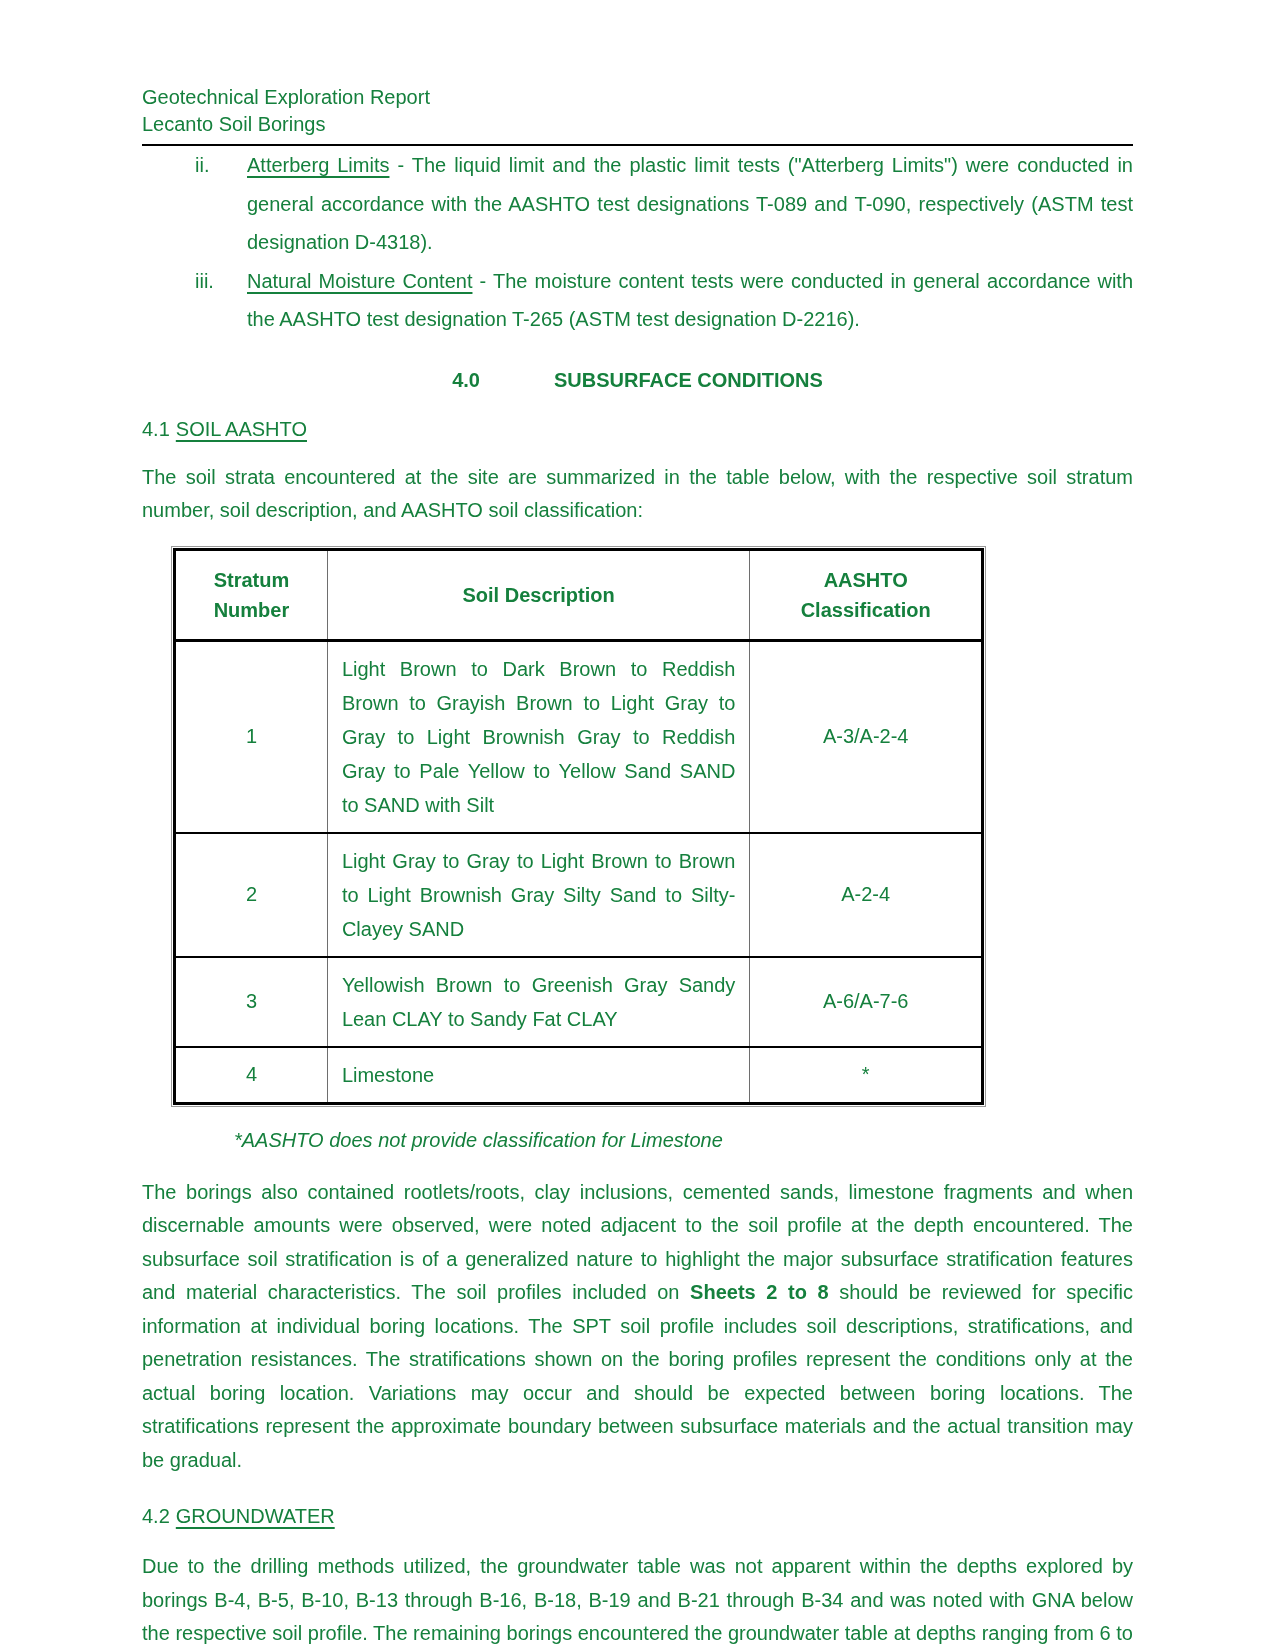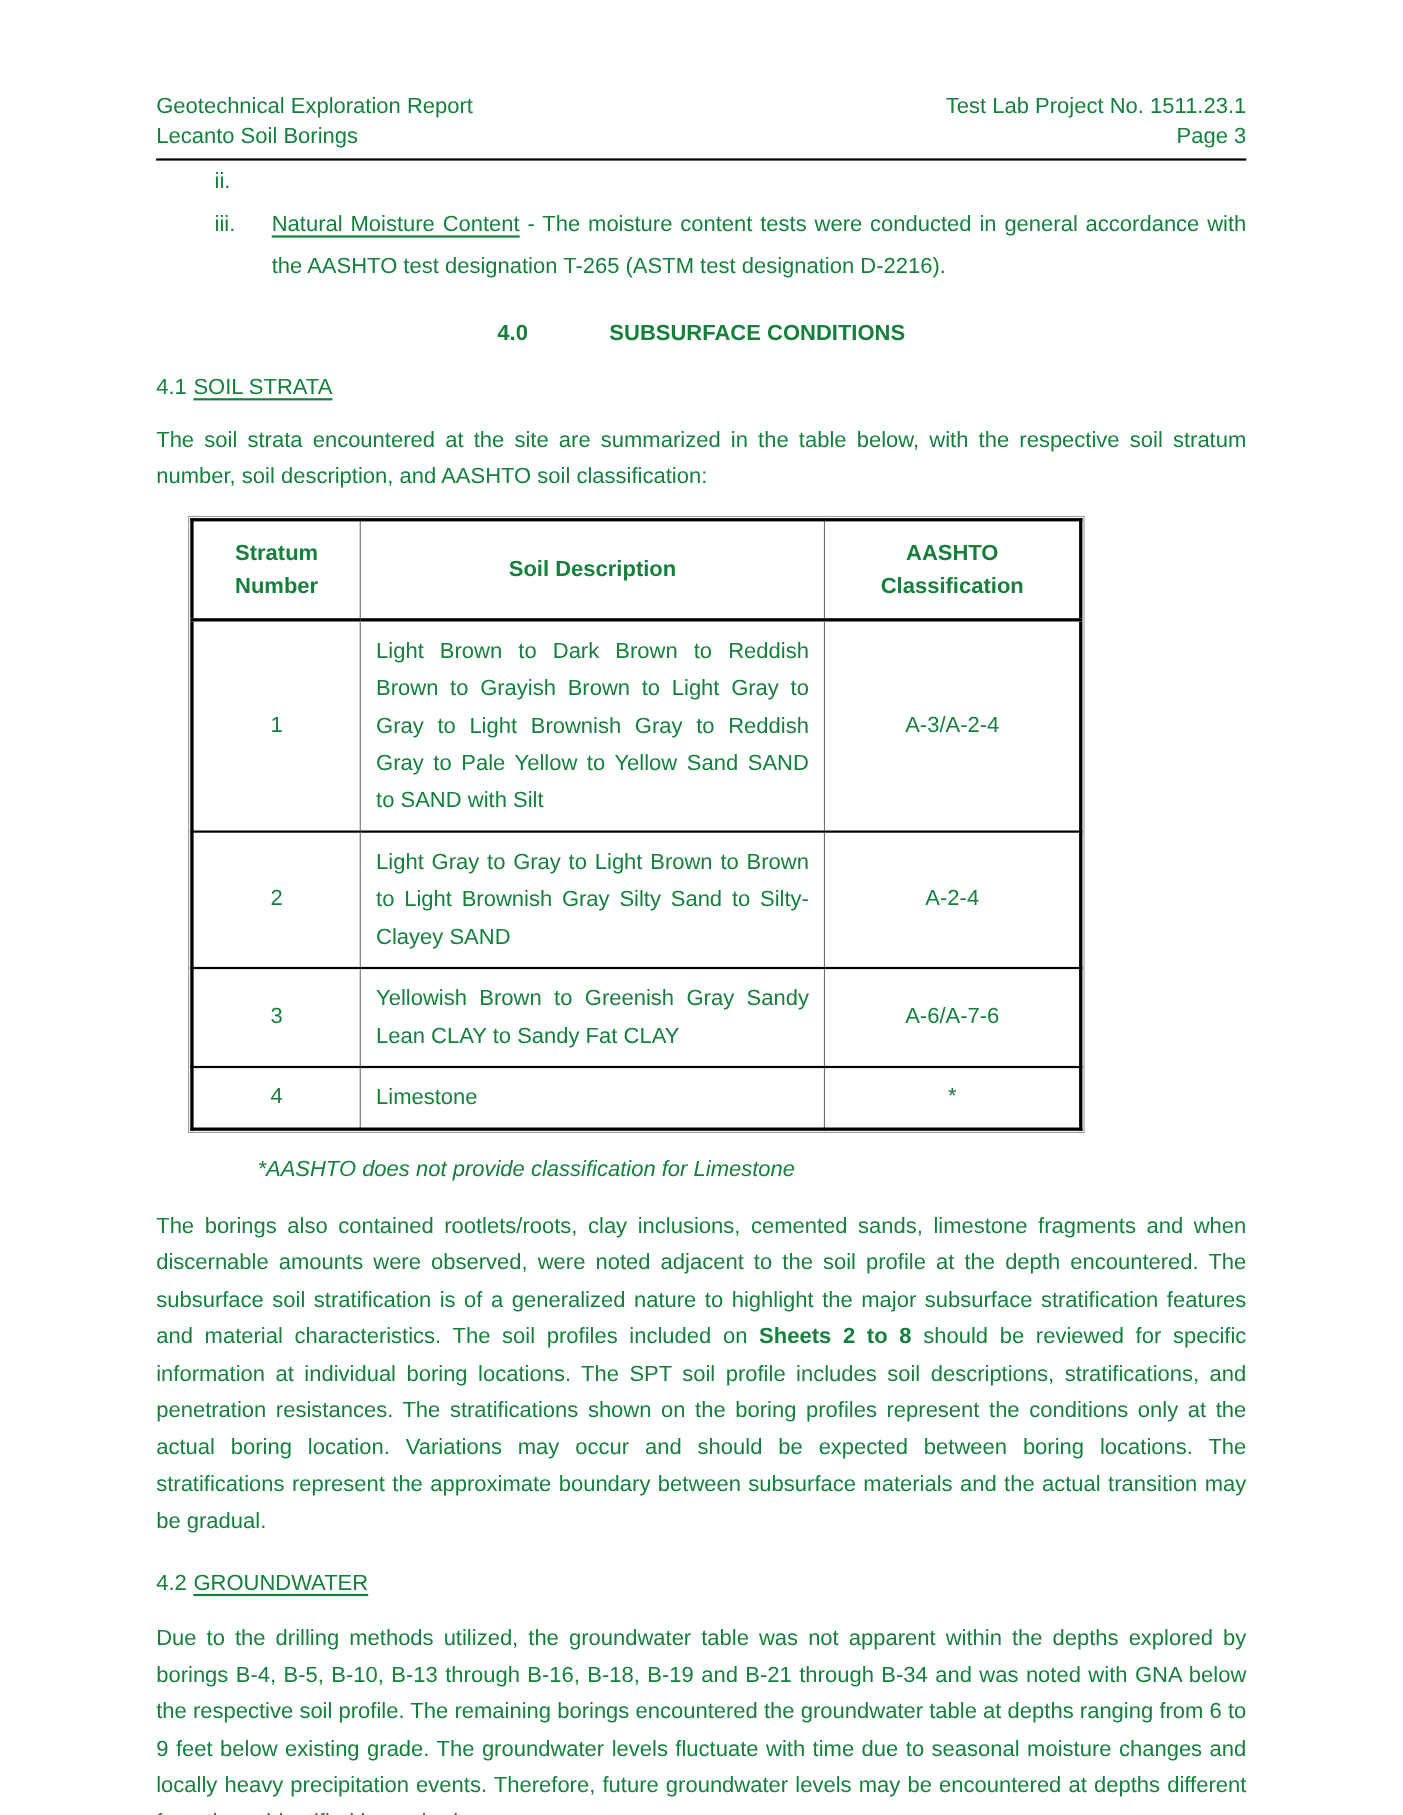--- a/index.html
+++ b/index.html
@@ -122,42 +122,39 @@
 <body>
 
 <div class="page">
   <div class="content">
 
     <div class="doc-header">
       <div class="left">
         <div>Geotechnical Exploration Report</div>
         <div>Lecanto Soil Borings</div>
       </div>
-      <div class="right">
-        <div>Test Lab Project No. 1511.23.1</div>
-        <div>Page 3</div>
-      </div>
     </div>
 
     <div class="doc-list-item">
       <div class="li-marker">ii.</div>
+      <div class="li-text"><span class="u">Atterberg Limits</span><span> - The liquid limit and the plastic limit tests ("Atterberg Limits") were conducted in general accordance with the AASHTO test designations T-089 and T-090, respectively (ASTM test designation D-4318).</span></div>
     </div>
 
     <div class="doc-list-item">
       <div class="li-marker">iii.</div>
       <div class="li-text"><span class="u">Natural Moisture Content</span><span> - The moisture content tests were conducted in general accordance with the AASHTO test designation T-265 (ASTM test designation D-2216).</span></div>
     </div>
 
     <div class="sec-heading-center">
       <span class="num">4.0</span>
       <span>SUBSURFACE CONDITIONS</span>
     </div>
 
     <div class="sec-heading">
-      <span class="num">4.1</span><span class="u">SOIL STRATA</span>
+      <span class="num">4.1</span><span class="u">SOIL AASHTO</span>
     </div>
 
     <p class="body-para">The soil strata encountered at the site are summarized in the table below, with the respective soil stratum number, soil description, and AASHTO soil classification:</p>
 
     <div class="table-wrap">
       <table class="soil-table">
         <thead>
           <tr>
             <th style="width:144px;">Stratum Number</th>
             <th style="width:520px;">Soil Description</th>

